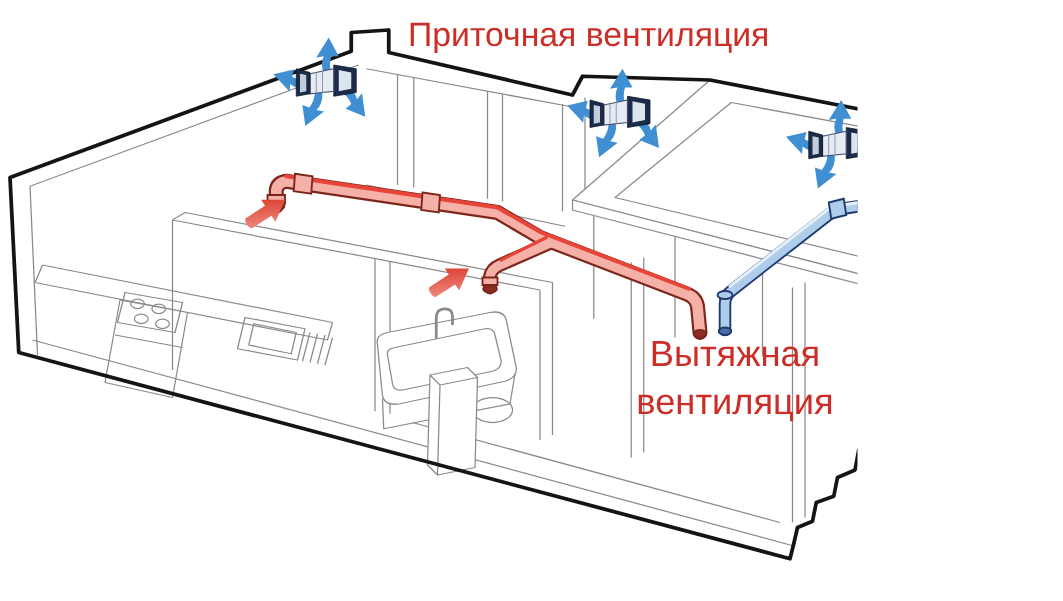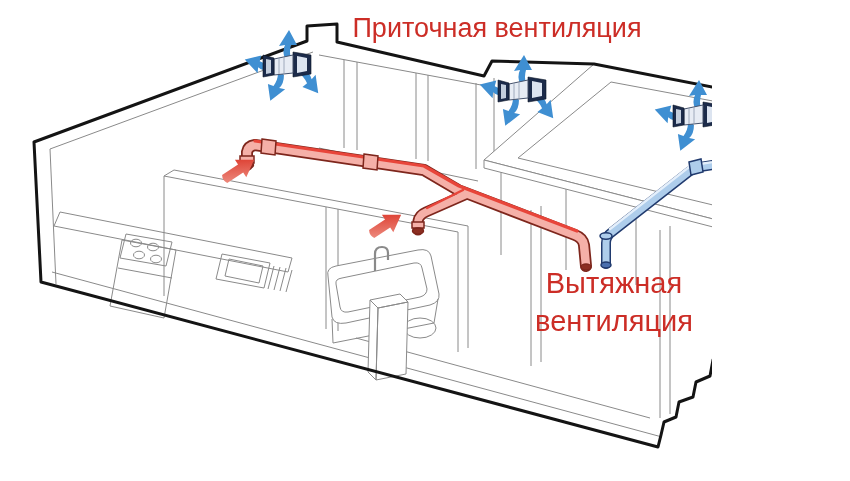--- a/index.html
+++ b/index.html
@@ -1,17 +1,17 @@
 <!DOCTYPE html>
 <html style="--c-background: #ffffff; --c-label-text: #cc2d26; --c-line-thin: #8a8a8a; --c-line-thick: #141414; --c-supply-body: #f5b0a8; --c-supply-top: #e8453a; --c-supply-outline: #7e261c; --c-supply-mouth: #8c2e22; --c-supply-arrow-light: #f09a8e; --c-supply-arrow-dark: #d92b1d; --c-exhaust-body: #aecdeb; --c-exhaust-top: #e4effb; --c-exhaust-outline: #203a6e; --c-exhaust-mouth: #4a6fae; --c-exhaust-arrow-light: #a7cbf2; --c-exhaust-arrow-dark: #2e6cc2; --c-fan-arrow: #3f8fd2; --c-fan-dark: #1c2b4a; --c-fan-body: #e7ecf4;"><head>
 <meta charset="utf-8">
 <style>
   html,body{margin:0;padding:0;background:#fff;}
   #stage{position:relative;width:686px;height:481px;background:var(--c-background,#fff);overflow:hidden;
-         font-family:"Liberation Sans",sans-serif;margin-left:26px;}
+         font-family:"Liberation Sans",sans-serif;}
   svg{display:block}
   .t-thin{stroke:var(--c-line-thin,#8a8a8a);stroke-width:1;fill:none;stroke-linejoin:round}
   .t-thin-f{stroke:var(--c-line-thin,#8a8a8a);stroke-width:1;fill:#fff;stroke-linejoin:round}
   .t-thick{stroke:var(--c-line-thick,#141414);stroke-width:3;fill:none;stroke-linejoin:round;stroke-linecap:round}
   .duct-out-r{stroke:var(--c-supply-outline,#7e261c);stroke-width:12;fill:none;stroke-linejoin:round;stroke-linecap:round}
   .duct-body-r{stroke:var(--c-supply-body,#f5b0a8);stroke-width:8.5;fill:none;stroke-linejoin:round;stroke-linecap:round}
   .duct-hi-r{stroke:var(--c-supply-top,#e8453a);stroke-width:3.2;fill:none;stroke-linejoin:round;stroke-linecap:round}
   .duct-out-b{stroke:var(--c-exhaust-outline,#203a6e);stroke-width:10;fill:none;stroke-linejoin:round;stroke-linecap:round}
   .duct-body-b{stroke:var(--c-exhaust-body,#aecdeb);stroke-width:7;fill:none;stroke-linejoin:round;stroke-linecap:round}
   .duct-hi-b{stroke:var(--c-exhaust-top,#e4effb);stroke-width:2.4;fill:none;stroke-linejoin:round;stroke-linecap:round}

